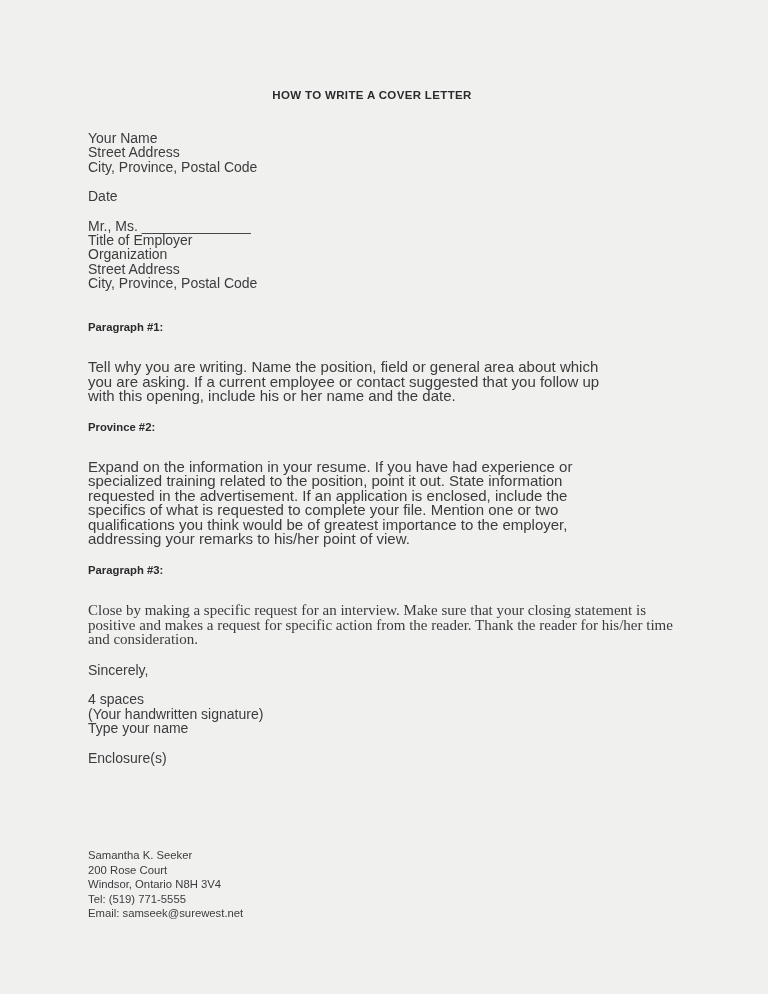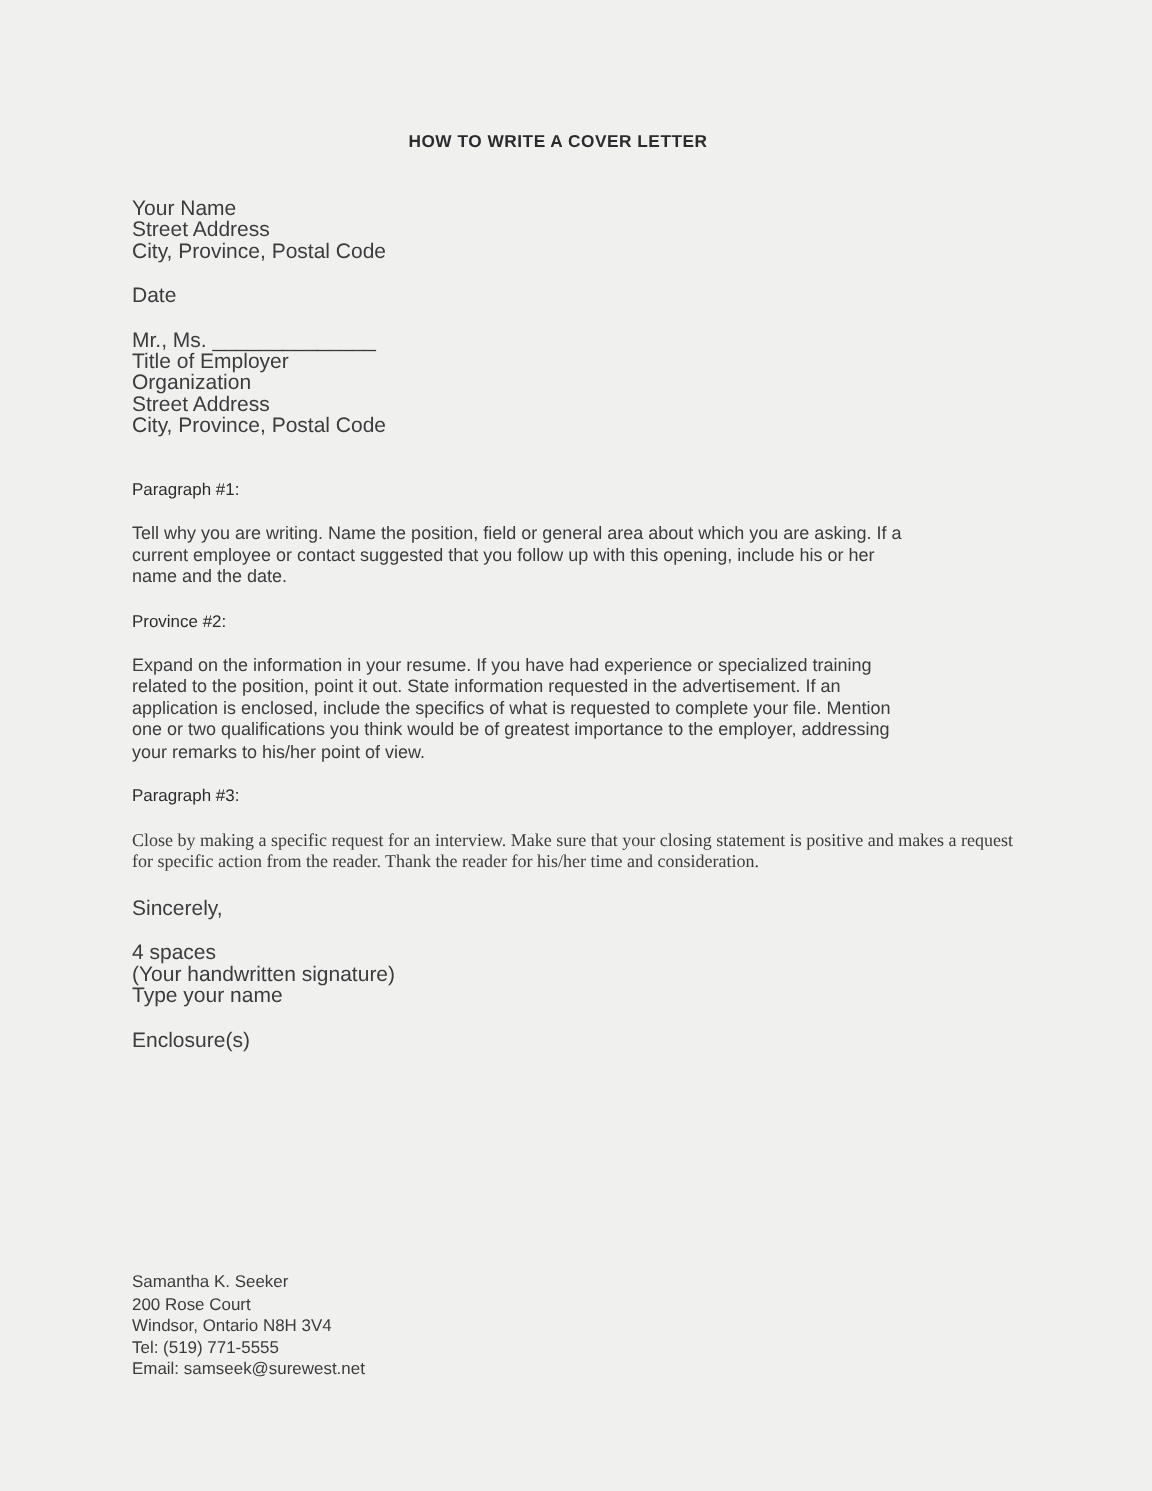--- a/index.html
+++ b/index.html
@@ -48,28 +48,29 @@
     white-space: pre-line;
   }
 
   .gap-sm { height: 14px; }
   .gap-md { height: 15px; }
   .gap-lg { height: 16px; }
 
   .para-head {
     font-size: 11.3px;
     line-height: 14.4px;
-    font-weight: normal;
+    font-weight: bold;
     color: #2b2b2d;
   }
 
   .para-body {
-    font-size: 12px;
+    font-size: 15px;
     line-height: 14.5px;
     color: #3c3c3e;
+    margin-top: 12px;
   }
 
   .p1 { width: 524px; }
   .p2 { width: 524px; }
   .p3 { width: 592px; font-family: Liberation Serif, serif; }
 
   .footer-block {
     position: absolute;
     left: 88px;
     top: 848px;

